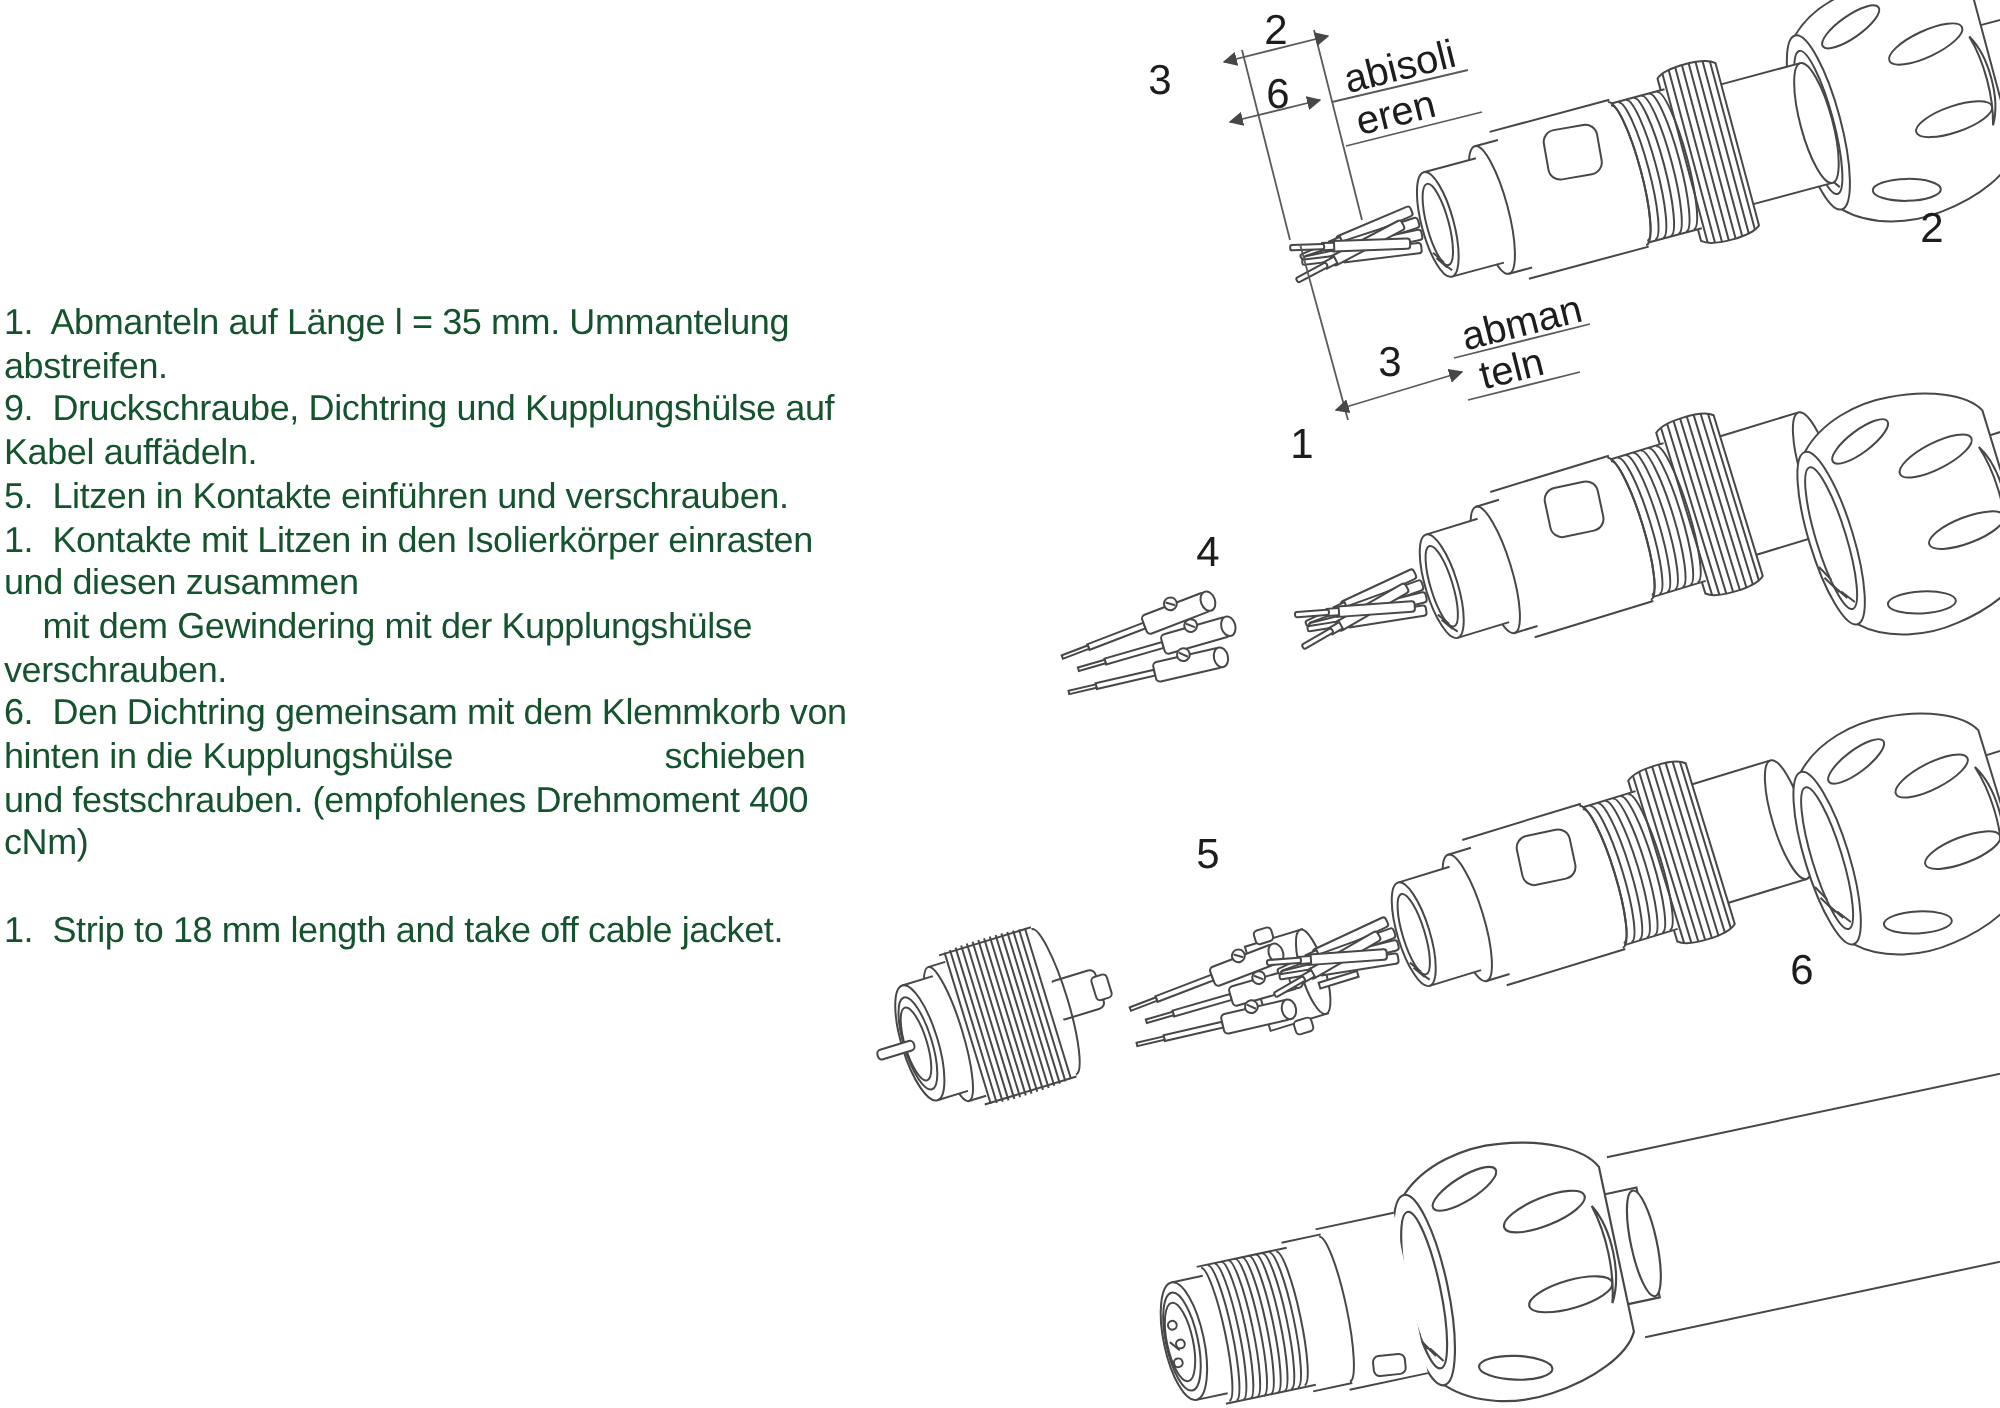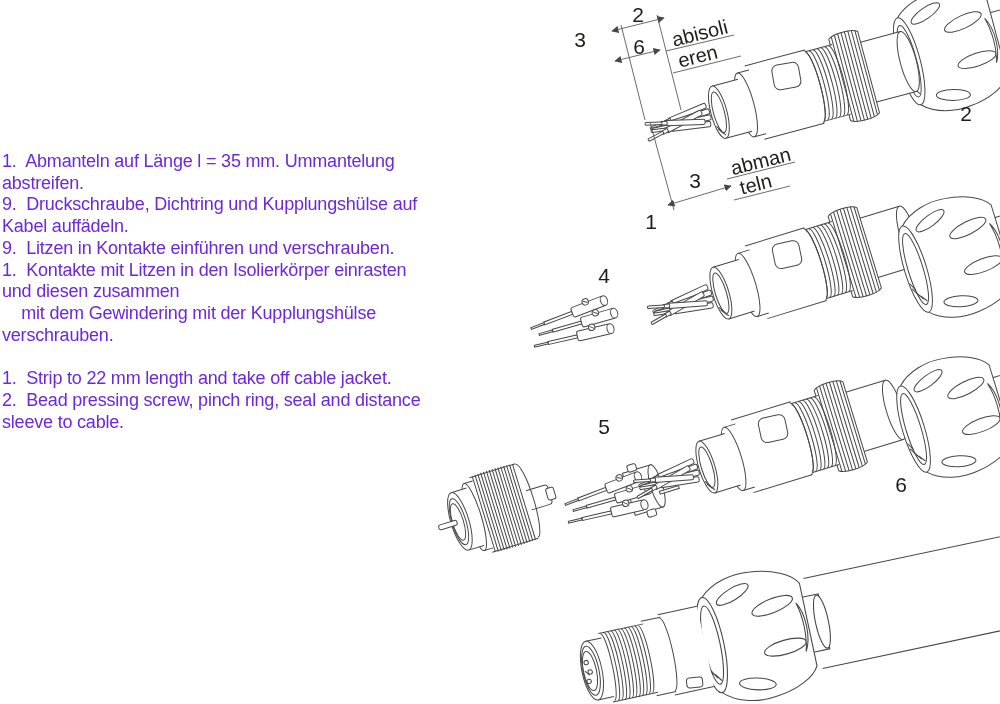--- a/index.html
+++ b/index.html
@@ -1,48 +1,50 @@
 <!DOCTYPE html>
 <html><head>
 <meta charset="utf-8">
 <style>
   html,body{margin:0;padding:0;background:#fff;}
   #page{position:relative;width:1000px;height:704px;background:#fff;overflow:hidden;
         font-family:"Liberation Sans",sans-serif;color:#1d1d1b;}
   #instructions{position:absolute;left:2px;top:151px;width:545px;}
-  .step{white-space:pre-wrap;font-size:18px;line-height:21.7px;letter-spacing:-0.2px;color:#6d28d9;}
+  .step{white-space:pre-wrap;font-size:18px;line-height:21.7px;letter-spacing:-0.2px;color:#14532d;}
   .block-en{margin-top:22px;}
   #diagram-svg{position:absolute;left:0;top:0;width:1000px;height:704px;}
   #diagram-svg{stroke:#474747;fill:none;stroke-width:1;}
   .lbl{fill:#1d1d1b;stroke:none;font-family:"Liberation Sans",sans-serif;font-size:21px;}
   .lbl-word{fill:#1d1d1b;stroke:none;font-family:"Liberation Sans",sans-serif;font-size:20px;}
   .dim{stroke:#5a5a5a;stroke-width:0.9;}
   .wh{fill:#fff;}
 </style>
 </head>
 <body>
 
 <div id="page">
 
   <div id="instructions">
     <div class="block-de">
       <div class="step">1.  Abmanteln auf Länge l = 35 mm. Ummantelung
 abstreifen.</div>
       <div class="step">9.  Druckschraube, Dichtring und Kupplungshülse auf
 Kabel auffädeln.</div>
-      <div class="step">9.  Litzen in Kontakte einführen und verschrauben.</div>
+      <div class="step">5.  Litzen in Kontakte einführen und verschrauben.</div>
       <div class="step">1.  Kontakte mit Litzen in den Isolierkörper einrasten
 und diesen zusammen
     mit dem Gewindering mit der Kupplungshülse
 verschrauben.</div>
+      <div class="step">6.  Den Dichtring gemeinsam mit dem Klemmkorb von
+hinten in die Kupplungshülse                      schieben
+und festschrauben. (empfohlenes Drehmoment 400
+cNm)</div>
     </div>
     <div class="block-en">
-      <div class="step">1.  Strip to 22 mm length and take off cable jacket.</div>
-      <div class="step">2.  Bead pressing screw, pinch ring, seal and distance
-sleeve to cable.</div>
+      <div class="step">1.  Strip to 18 mm length and take off cable jacket.</div>
     </div>
   </div>
 
   <svg id="diagram-svg" viewBox="0 0 1000 704">
     <defs>
       <marker id="arr" viewBox="0 0 10 10" refX="9" refY="5" markerWidth="8" markerHeight="8" orient="auto-start-reverse">
         <path d="M0 0 L10 5 L0 10 Z" fill="#474747" stroke="none"></path>
       </marker>
 
       <g id="wire">

